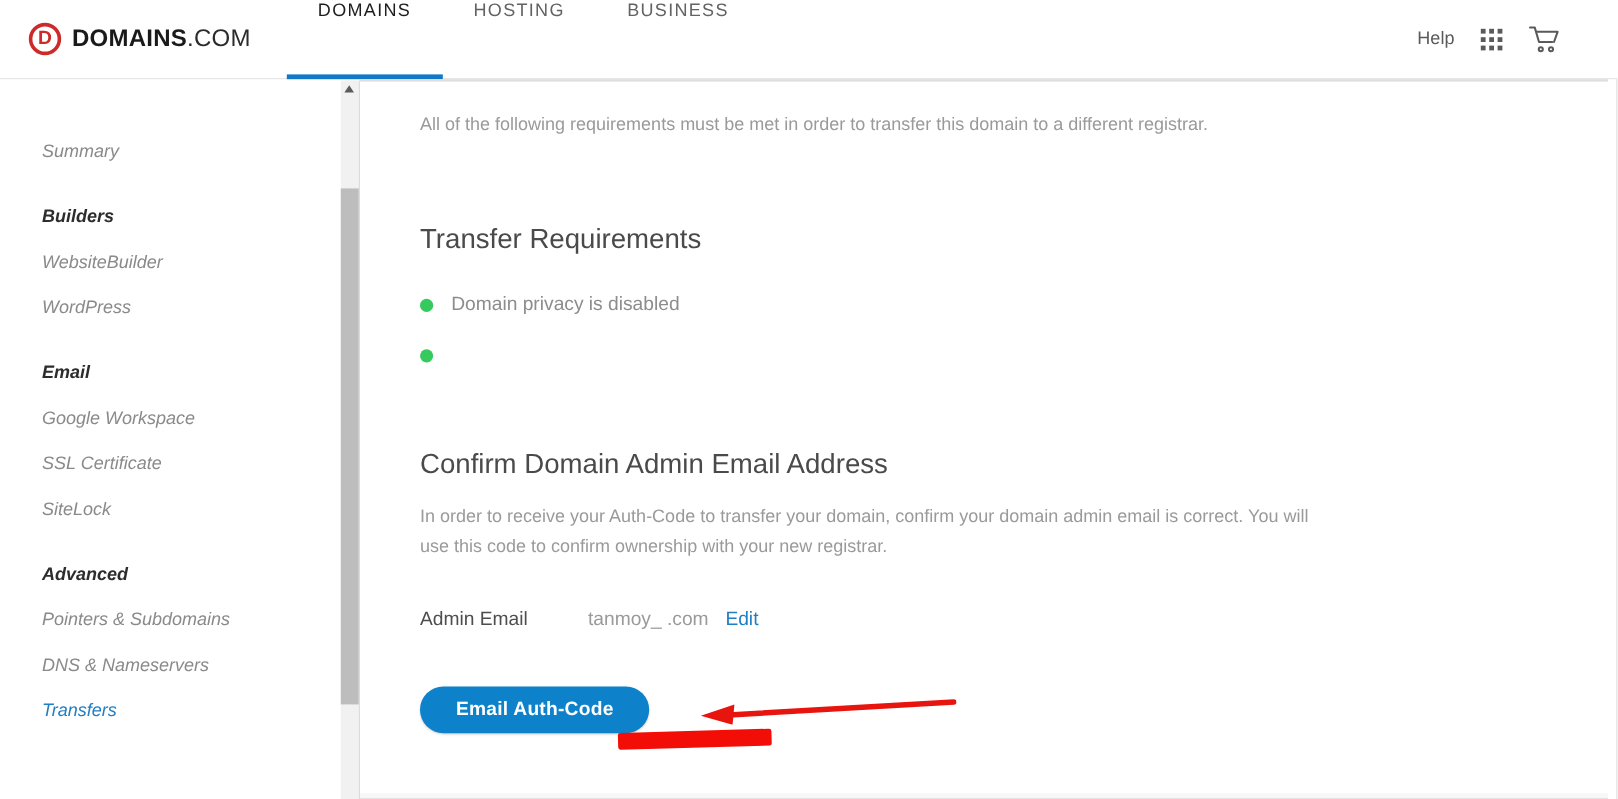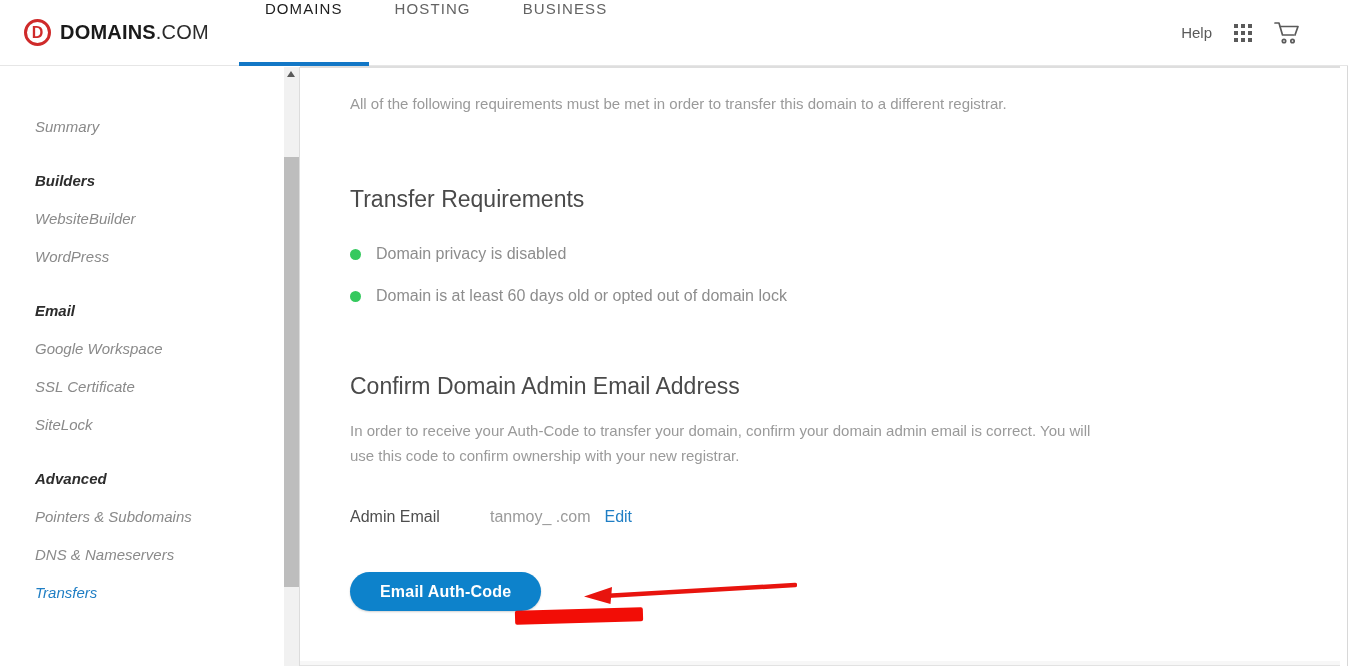--- a/index.html
+++ b/index.html
@@ -261,21 +261,20 @@
       <div class="req-list">
 
 
         <div class="req-row">
           <div class="dot"></div>
           <div class="req-text">Domain privacy is disabled</div>
         </div>
 
         <div class="req-row">
           <div class="dot"></div>
-          <div class="req-text">Domain is at least 60 days old or opted out of domain lock</div>
         </div>
       </div>
 
       <h2 class="sec-title2">Confirm Domain Admin Email Address</h2>
       <div class="sec-body">In order to receive your Auth-Code to transfer your domain, confirm your domain admin email is correct. You will use this code to confirm ownership with your new registrar.</div>
 
       <div class="email-row">
         <div class="email-label">Admin Email</div>
         <div class="email-value">tanmoy_                          .com</div>
         <div class="email-edit">Edit</div>

